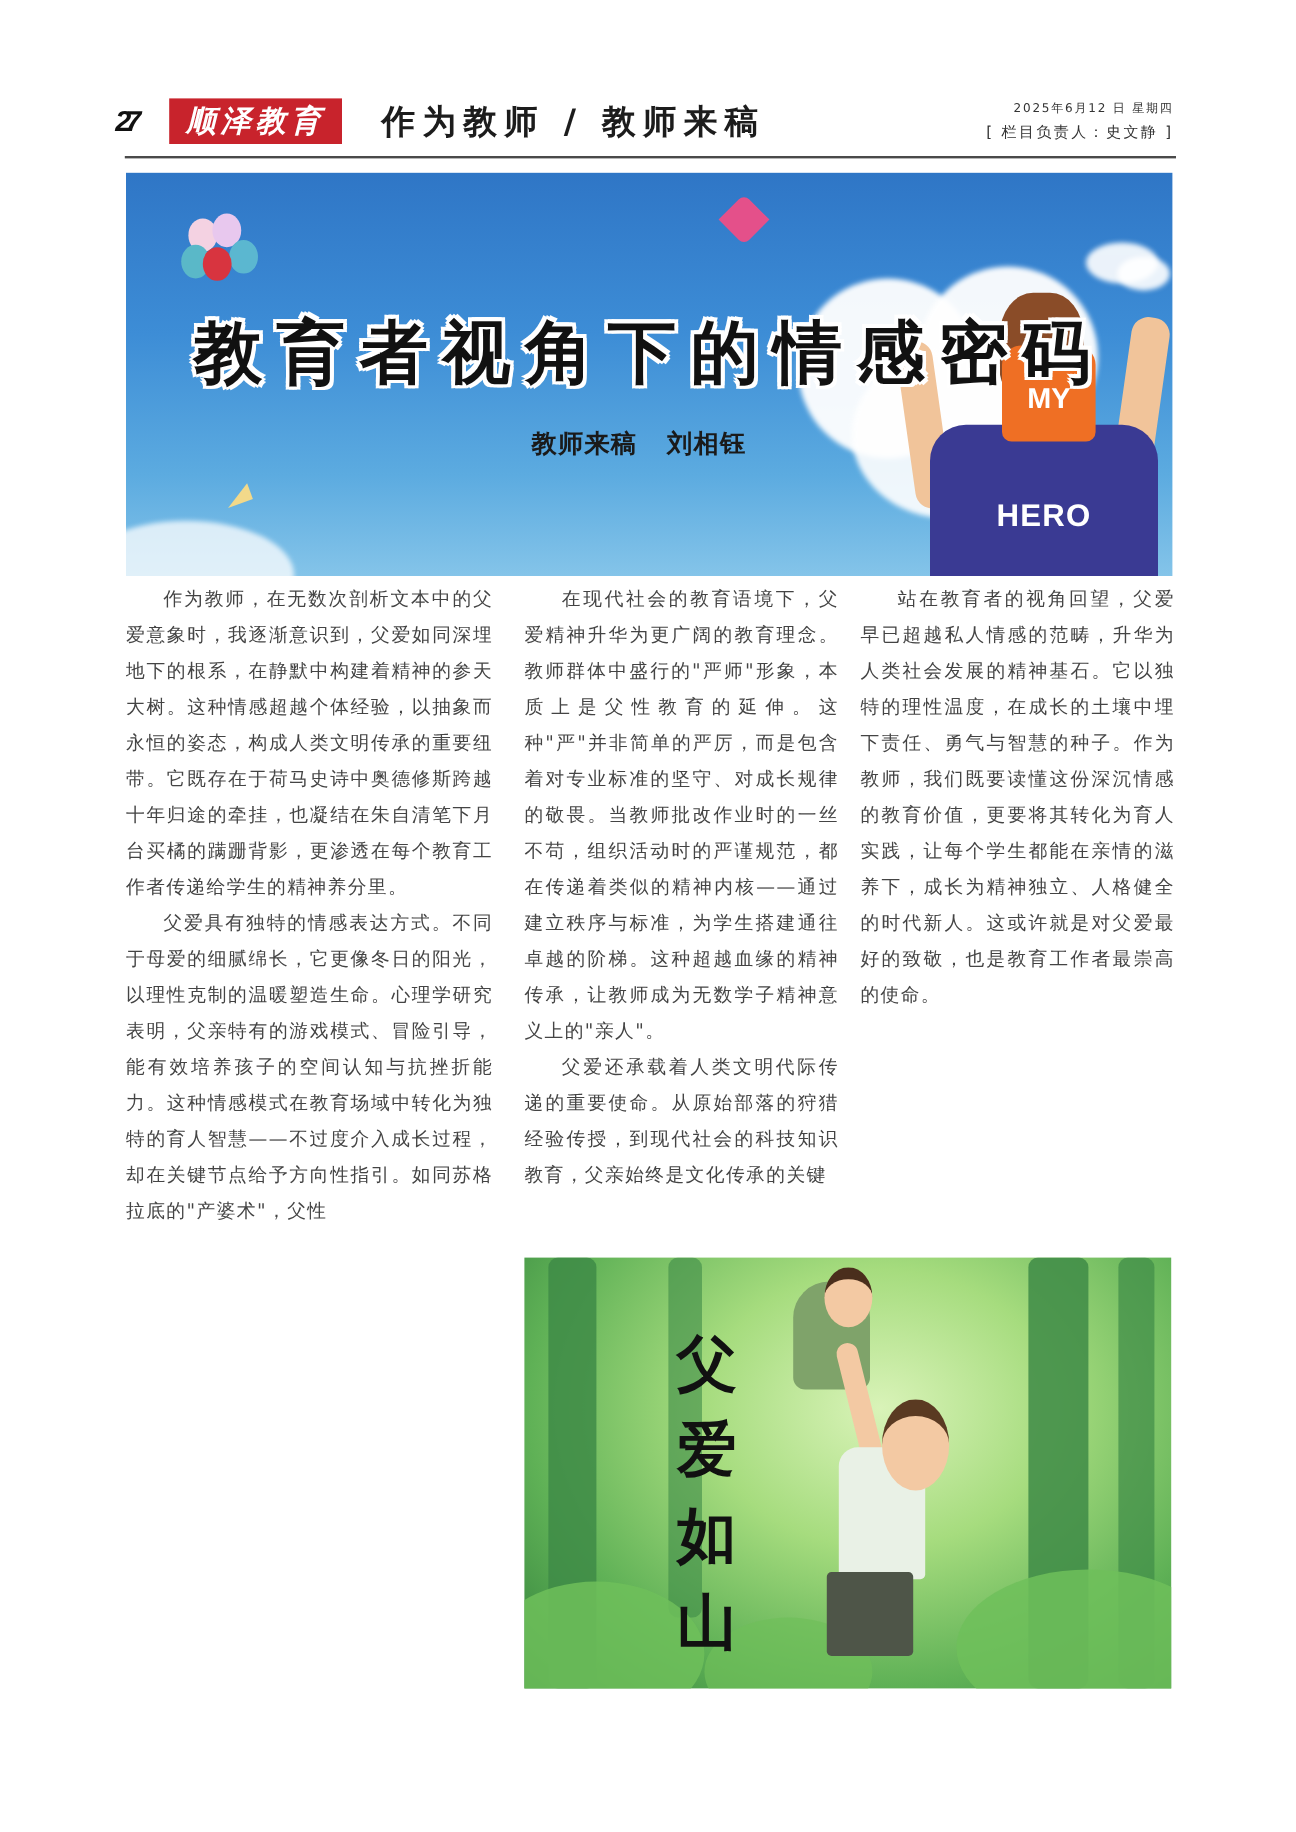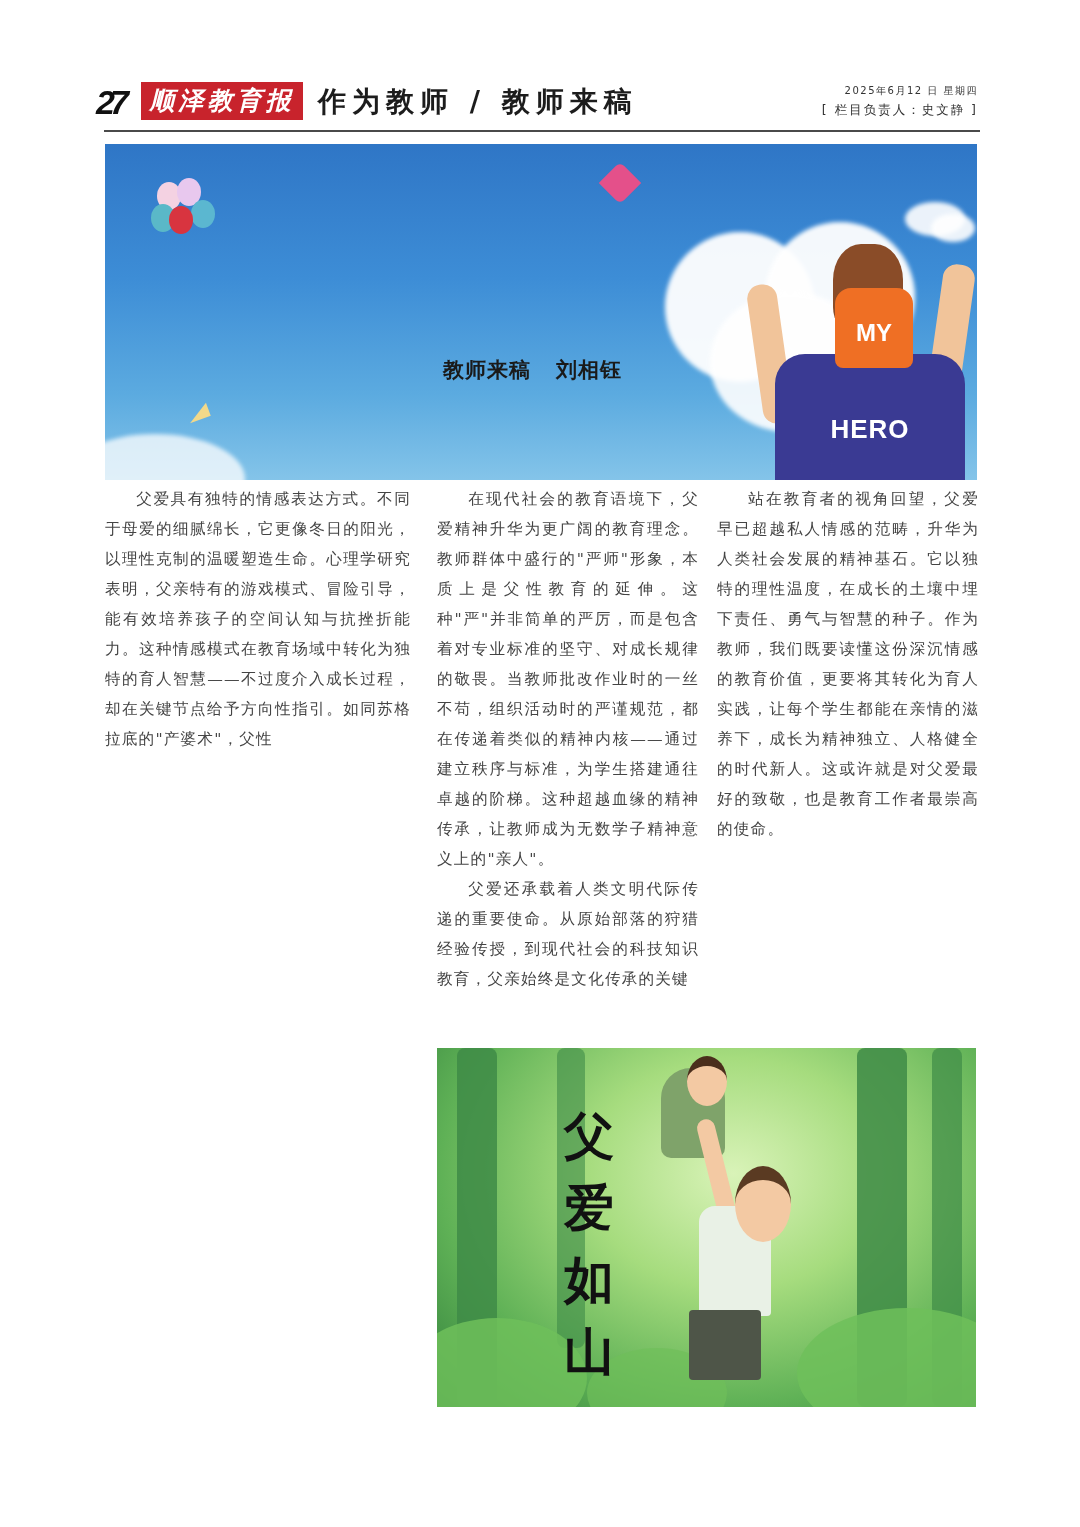--- a/index.html
+++ b/index.html
@@ -2,23 +2,23 @@
 <html><head>
 <meta charset="utf-8">
 <style>
   html, body { margin: 0; padding: 0; background: #ffffff; }
   body { width: 1080px; height: 1527px; position: relative; overflow: hidden;
          font-family: "DejaVu Sans", "Liberation Sans", sans-serif; color: #3a3a3a; }
 
   
   .masthead { position: absolute; left: 96px; top: 80px; width: 884px; height: 52px; }
   .page-num { position: absolute; left: 0; top: 2px; font-family: "Liberation Sans", sans-serif;
-              font-weight: 900; font-style: italic; font-size: 34px; letter-spacing: -5px;
+              font-weight: 900; font-style: italic; font-size: 24px; letter-spacing: -5px;
               color: #111; line-height: 40px; }
-  .paper-name { position: absolute; left: 45px; top: 2px; width: 162px; height: 38px;
+  .paper-name { position: absolute; left: 45px; top: 2px; width: 144px; height: 38px;
                 background: #c8232c; color: #fff; font-family: "DejaVu Serif", serif;
                 font-size: 25px; line-height: 38px; letter-spacing: 4px; text-align: center;
                 font-style: italic; font-weight: bold; }
   .section-title { position: absolute; left: 222px; top: 4px; font-size: 28px; font-weight: bold;
                    color: #1c1c1c; letter-spacing: 6px; line-height: 36px; }
   .issue-date { position: absolute; right: 2px; top: 2px; font-size: 10px; color: #333;
                 letter-spacing: 1.5px; text-align: right; line-height: 18px; }
   .column-editor { position: absolute; right: 2px; top: 21px; font-size: 12.5px; color: #333;
                    letter-spacing: 2px; text-align: right; line-height: 18px; }
   .masthead-rule { position: absolute; left: 104px; top: 130px; width: 876px; height: 2px; background: #4a4a4a; }
@@ -116,24 +116,26 @@
   <div class="plane"></div>
 
   <div class="hero">
     <div class="arm-l"></div>
     <div class="arm-r"></div>
     <div class="head"></div>
     <div class="shirt">HERO</div>
     <div class="kid">MY</div>
   </div>
 
+  <h1 class="banner-title" style="margin:0;">教育者视角下的情感密码</h1>
   <div class="banner-byline">教师来稿   刘相钰</div>
 </section>
 
 <article class="col col1">
+  <p>作为教师，在无数次剖析文本中的父爱意象时，我逐渐意识到，父爱如同深埋地下的根系，在静默中构建着精神的参天大树。这种情感超越个体经验，以抽象而永恒的姿态，构成人类文明传承的重要纽带。它既存在于荷马史诗中奥德修斯跨越十年归途的牵挂，也凝结在朱自清笔下月台买橘的蹒跚背影，更渗透在每个教育工作者传递给学生的精神养分里。</p>
   <p>父爱具有独特的情感表达方式。不同于母爱的细腻绵长，它更像冬日的阳光，以理性克制的温暖塑造生命。心理学研究表明，父亲特有的游戏模式、冒险引导，能有效培养孩子的空间认知与抗挫折能力。这种情感模式在教育场域中转化为独特的育人智慧——不过度介入成长过程，却在关键节点给予方向性指引。如同苏格拉底的"产婆术"，父性</p>
 </article>
 
 <article class="col col2">
   <p>在现代社会的教育语境下，父爱精神升华为更广阔的教育理念。教师群体中盛行的"严师"形象，本质上是父性教育的延伸。这种"严"并非简单的严厉，而是包含着对专业标准的坚守、对成长规律的敬畏。当教师批改作业时的一丝不苟，组织活动时的严谨规范，都在传递着类似的精神内核——通过建立秩序与标准，为学生搭建通往卓越的阶梯。这种超越血缘的精神传承，让教师成为无数学子精神意义上的"亲人"。</p>
   <p>父爱还承载着人类文明代际传递的重要使命。从原始部落的狩猎经验传授，到现代社会的科技知识教育，父亲始终是文化传承的关键</p>
 </article>
 
 <article class="col col3">
   <p>站在教育者的视角回望，父爱早已超越私人情感的范畴，升华为人类社会发展的精神基石。它以独特的理性温度，在成长的土壤中埋下责任、勇气与智慧的种子。作为教师，我们既要读懂这份深沉情感的教育价值，更要将其转化为育人实践，让每个学生都能在亲情的滋养下，成长为精神独立、人格健全的时代新人。这或许就是对父爱最好的致敬，也是教育工作者最崇高的使命。</p>

